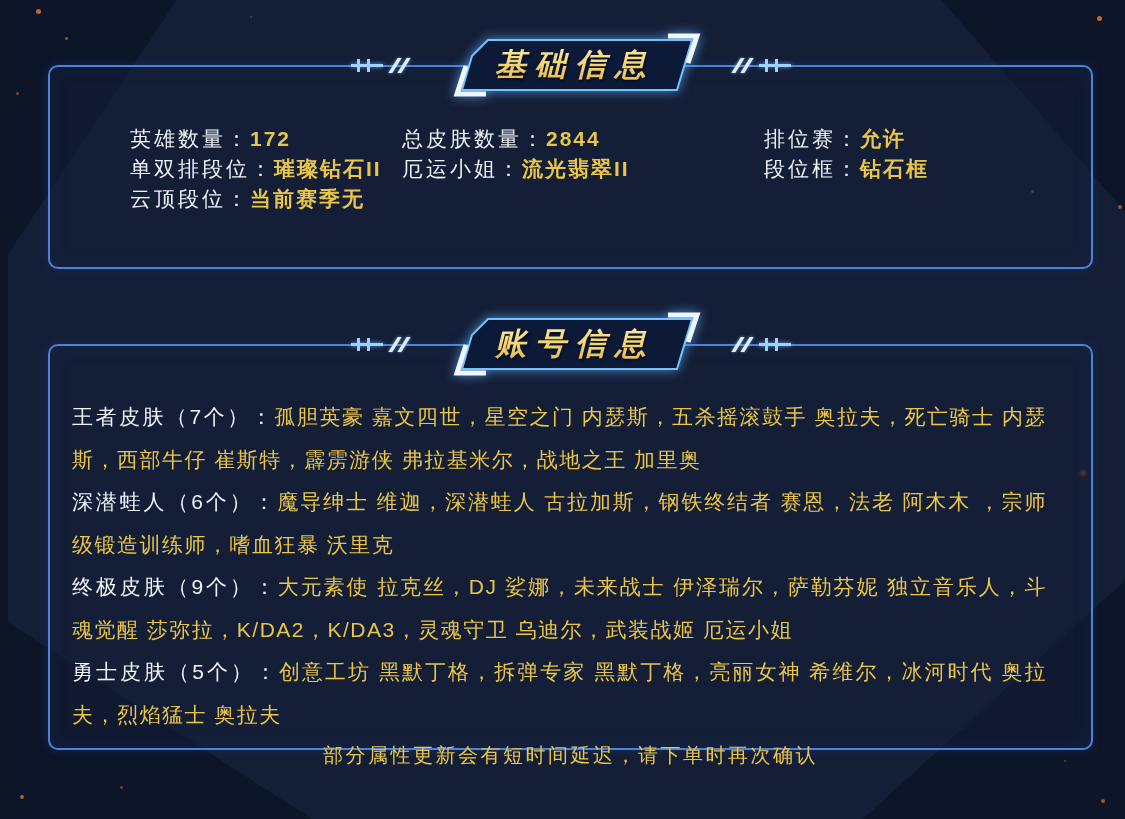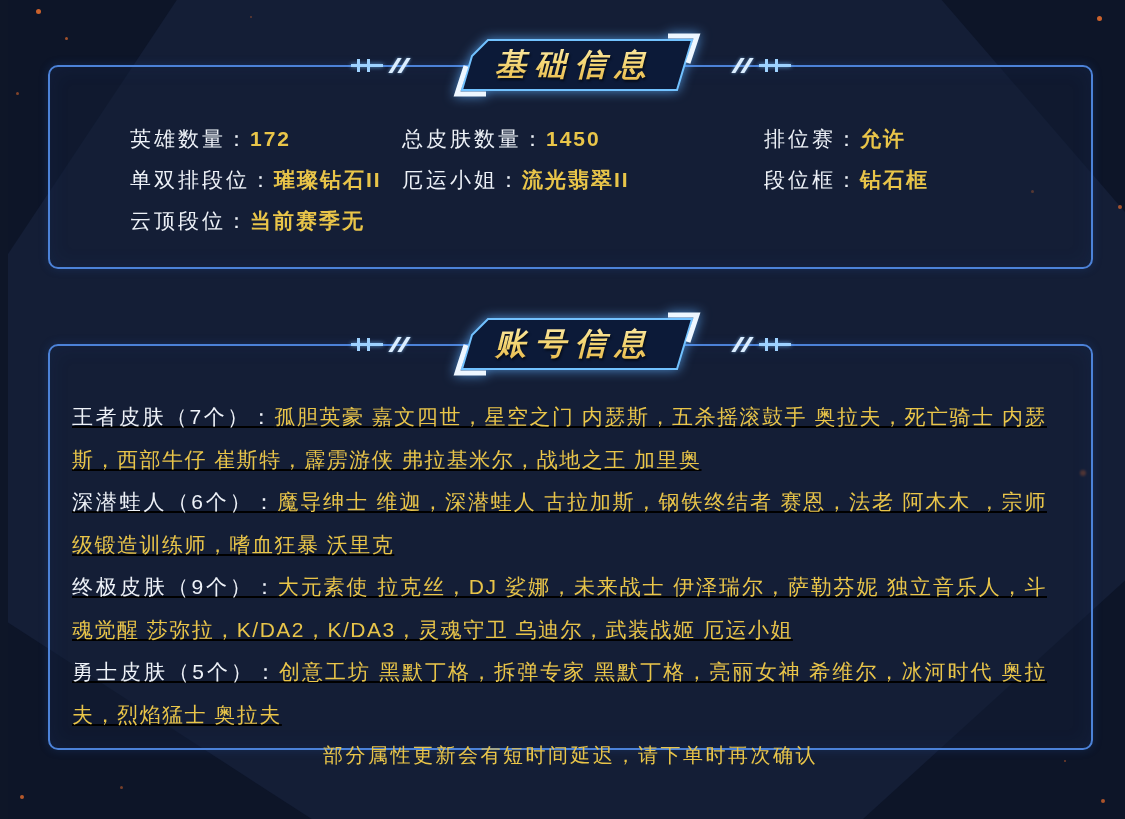--- a/index.html
+++ b/index.html
@@ -48,28 +48,28 @@
   .deco-line{position:relative;width:32px;height:3px;background:#9ed2ff;
           box-shadow:0 0 4px rgba(120,190,255,.8);}
   .deco-line::before,.deco-line::after{content:"";position:absolute;top:-5px;width:3px;height:13px;background:#9ed2ff;}
   .deco-line::before{left:6px;}
   .deco-line::after{left:16px;}
   .slashes{display:flex;gap:5px;}
   .slash{width:4px;height:15px;background:#dceeff;transform:skewX(-32deg);
           box-shadow:0 0 3px rgba(140,200,255,.7);}
 
   
-  .fields{display:grid;grid-template-columns:272px 362px 1fr;padding:57px 16px 0 80px;row-gap:11px;}
+  .fields{display:grid;grid-template-columns:272px 362px 1fr;padding:57px 16px 0 80px;}
   .field{font-size:21px;line-height:30px;white-space:nowrap;}
   .flabel{color:#eef2f8;letter-spacing:3px;}
   .fvalue{color:#e9c549;font-weight:700;letter-spacing:2px;}
 
   
   .entries{padding:50px 44px 0 22px;}
-  .entry{margin:0;font-size:21px;line-height:42.5px;text-align:justify;letter-spacing:1.5px;text-decoration:underline;}
+  .entry{margin:0;font-size:21px;line-height:42.5px;text-align:justify;letter-spacing:1.5px;}
   .elabel{color:#eef2f8;letter-spacing:2.5px;}
   .evalue{color:#e9c549;}
 
   
   .footer-note{position:absolute;top:742px;left:0;right:0;text-align:center;
           color:#e9c549;font-size:20px;letter-spacing:2.5px;z-index:1;}
 </style>
 </head>
 <body>
 
@@ -113,21 +113,21 @@
           <i class="slash"></i>
         </span>
       <span class="deco-line"></span>
     </div>
 
     <div class="fields">
       <div class="field">
         <span class="flabel">英雄数量：</span><span class="fvalue">172</span>
       </div>
       <div class="field">
-        <span class="flabel">总皮肤数量：</span><span class="fvalue">1450</span>
+        <span class="flabel">总皮肤数量：</span><span class="fvalue">2844</span>
       </div>
       <div class="field">
         <span class="flabel">排位赛：</span><span class="fvalue">允许</span>
       </div>
       <div class="field">
         <span class="flabel">单双排段位：</span><span class="fvalue">璀璨钻石II</span>
       </div>
       <div class="field">
         <span class="flabel">厄运小姐：</span><span class="fvalue">流光翡翠II</span>
       </div>

